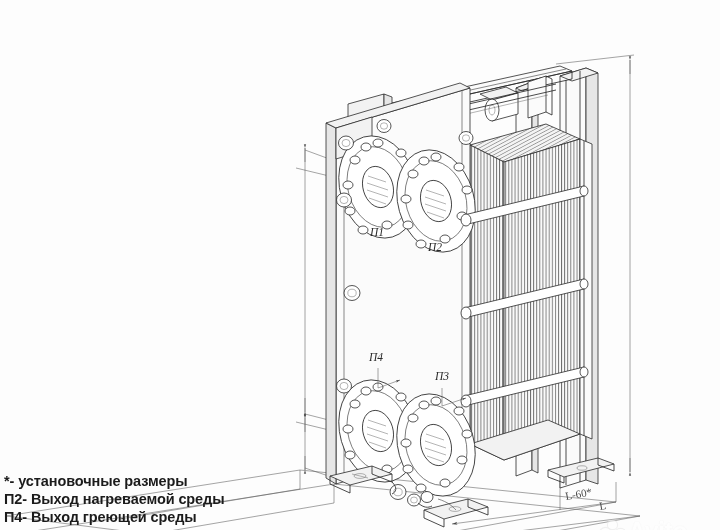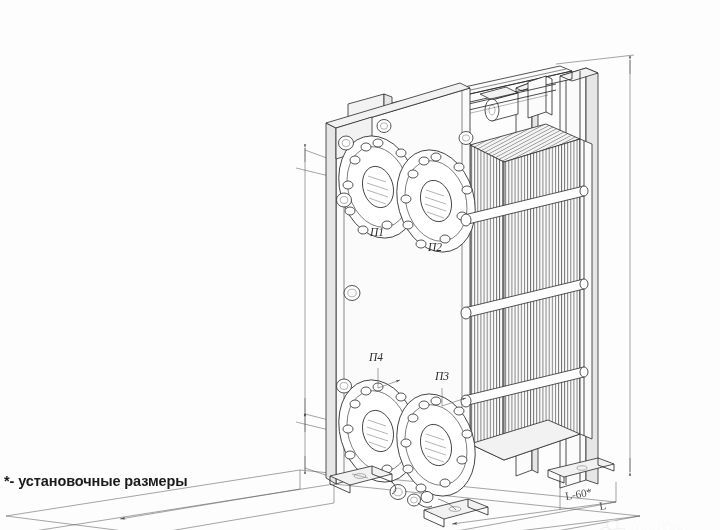--- a/index.html
+++ b/index.html
@@ -363,20 +363,22 @@
       <text class="portlabel" x="435" y="340">П3</text>
 
       <text class="dimlabel" x="566" y="460" transform="rotate(-10 566 460)">L-60*</text>
       <text class="dimlabel" x="600" y="470" transform="rotate(-10 600 470)">L</text>
     </g>
 
   </svg>
 
   <div class="legend">
     <div class="legend-line">*- установочные размеры</div>
+    <div class="legend-line">П2- Выход нагреваемой среды</div>
+    <div class="legend-line">П4- Выход греющей среды</div>
   </div>
 
   <div class="watermark">
     <span class="wm-dots">
       <span class="wm-d1"></span>
         <span class="wm-d2"></span>
         <span class="wm-d3"></span>
     </span>
     <span class="wm-text">Avito</span>
   </div>

